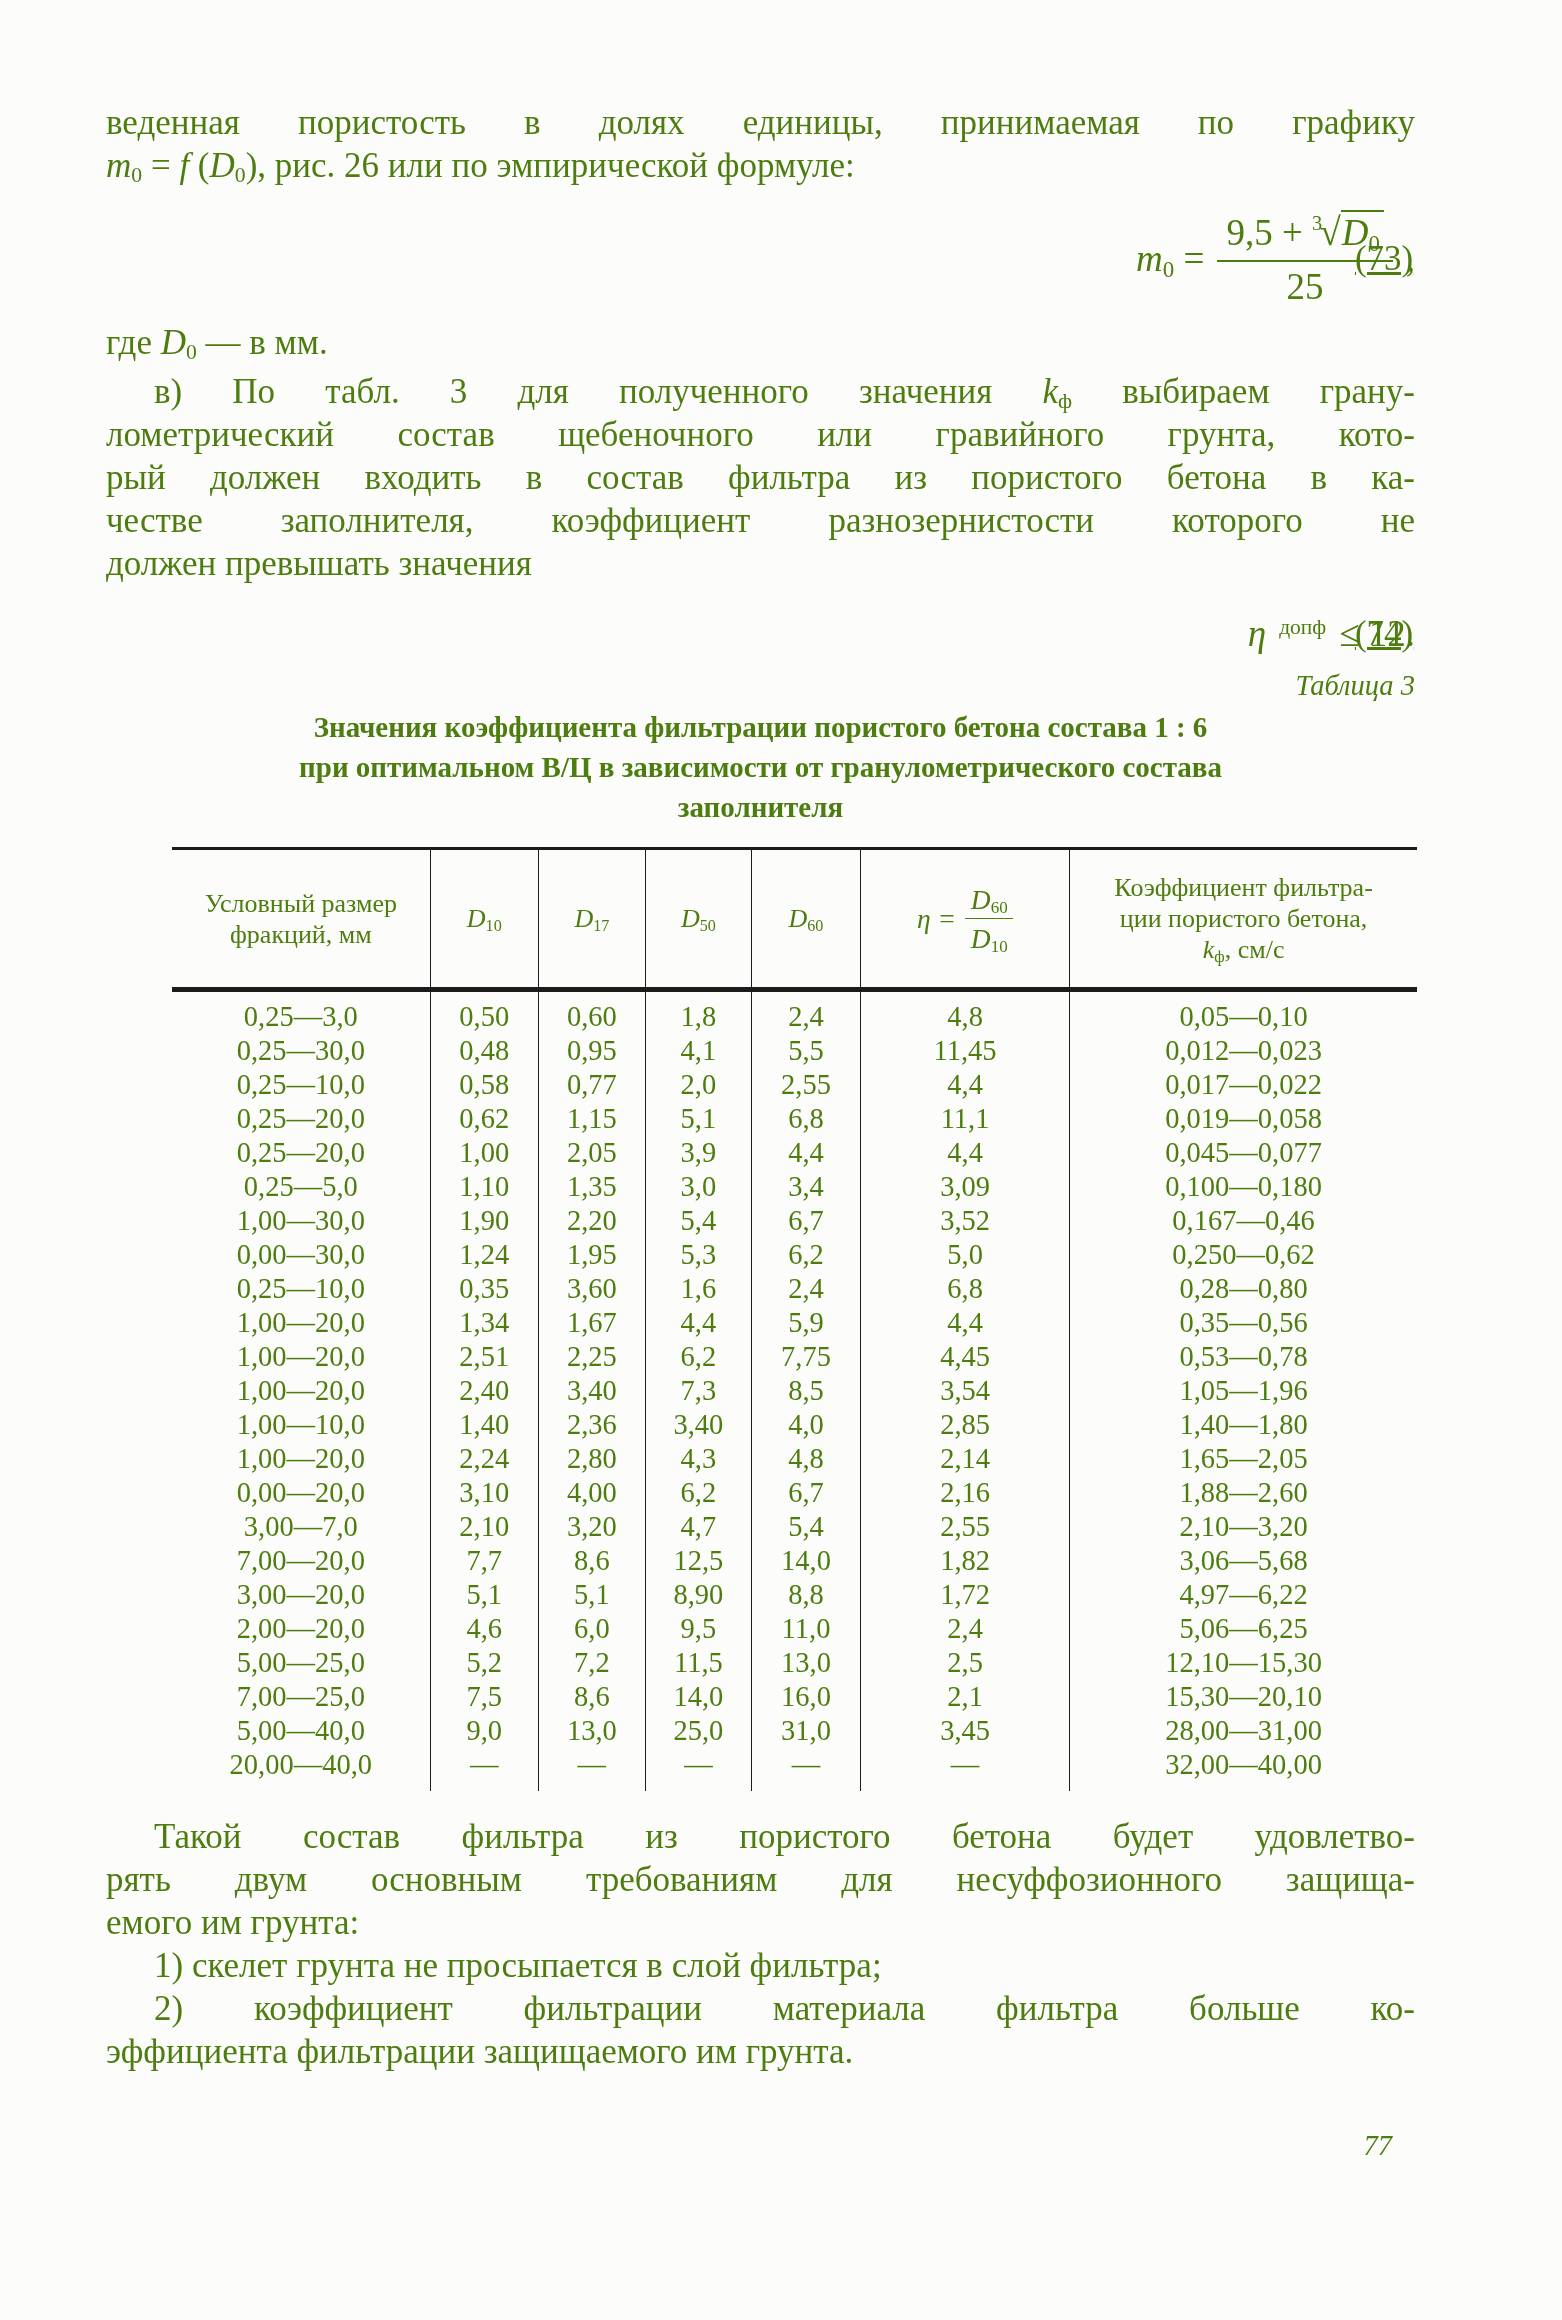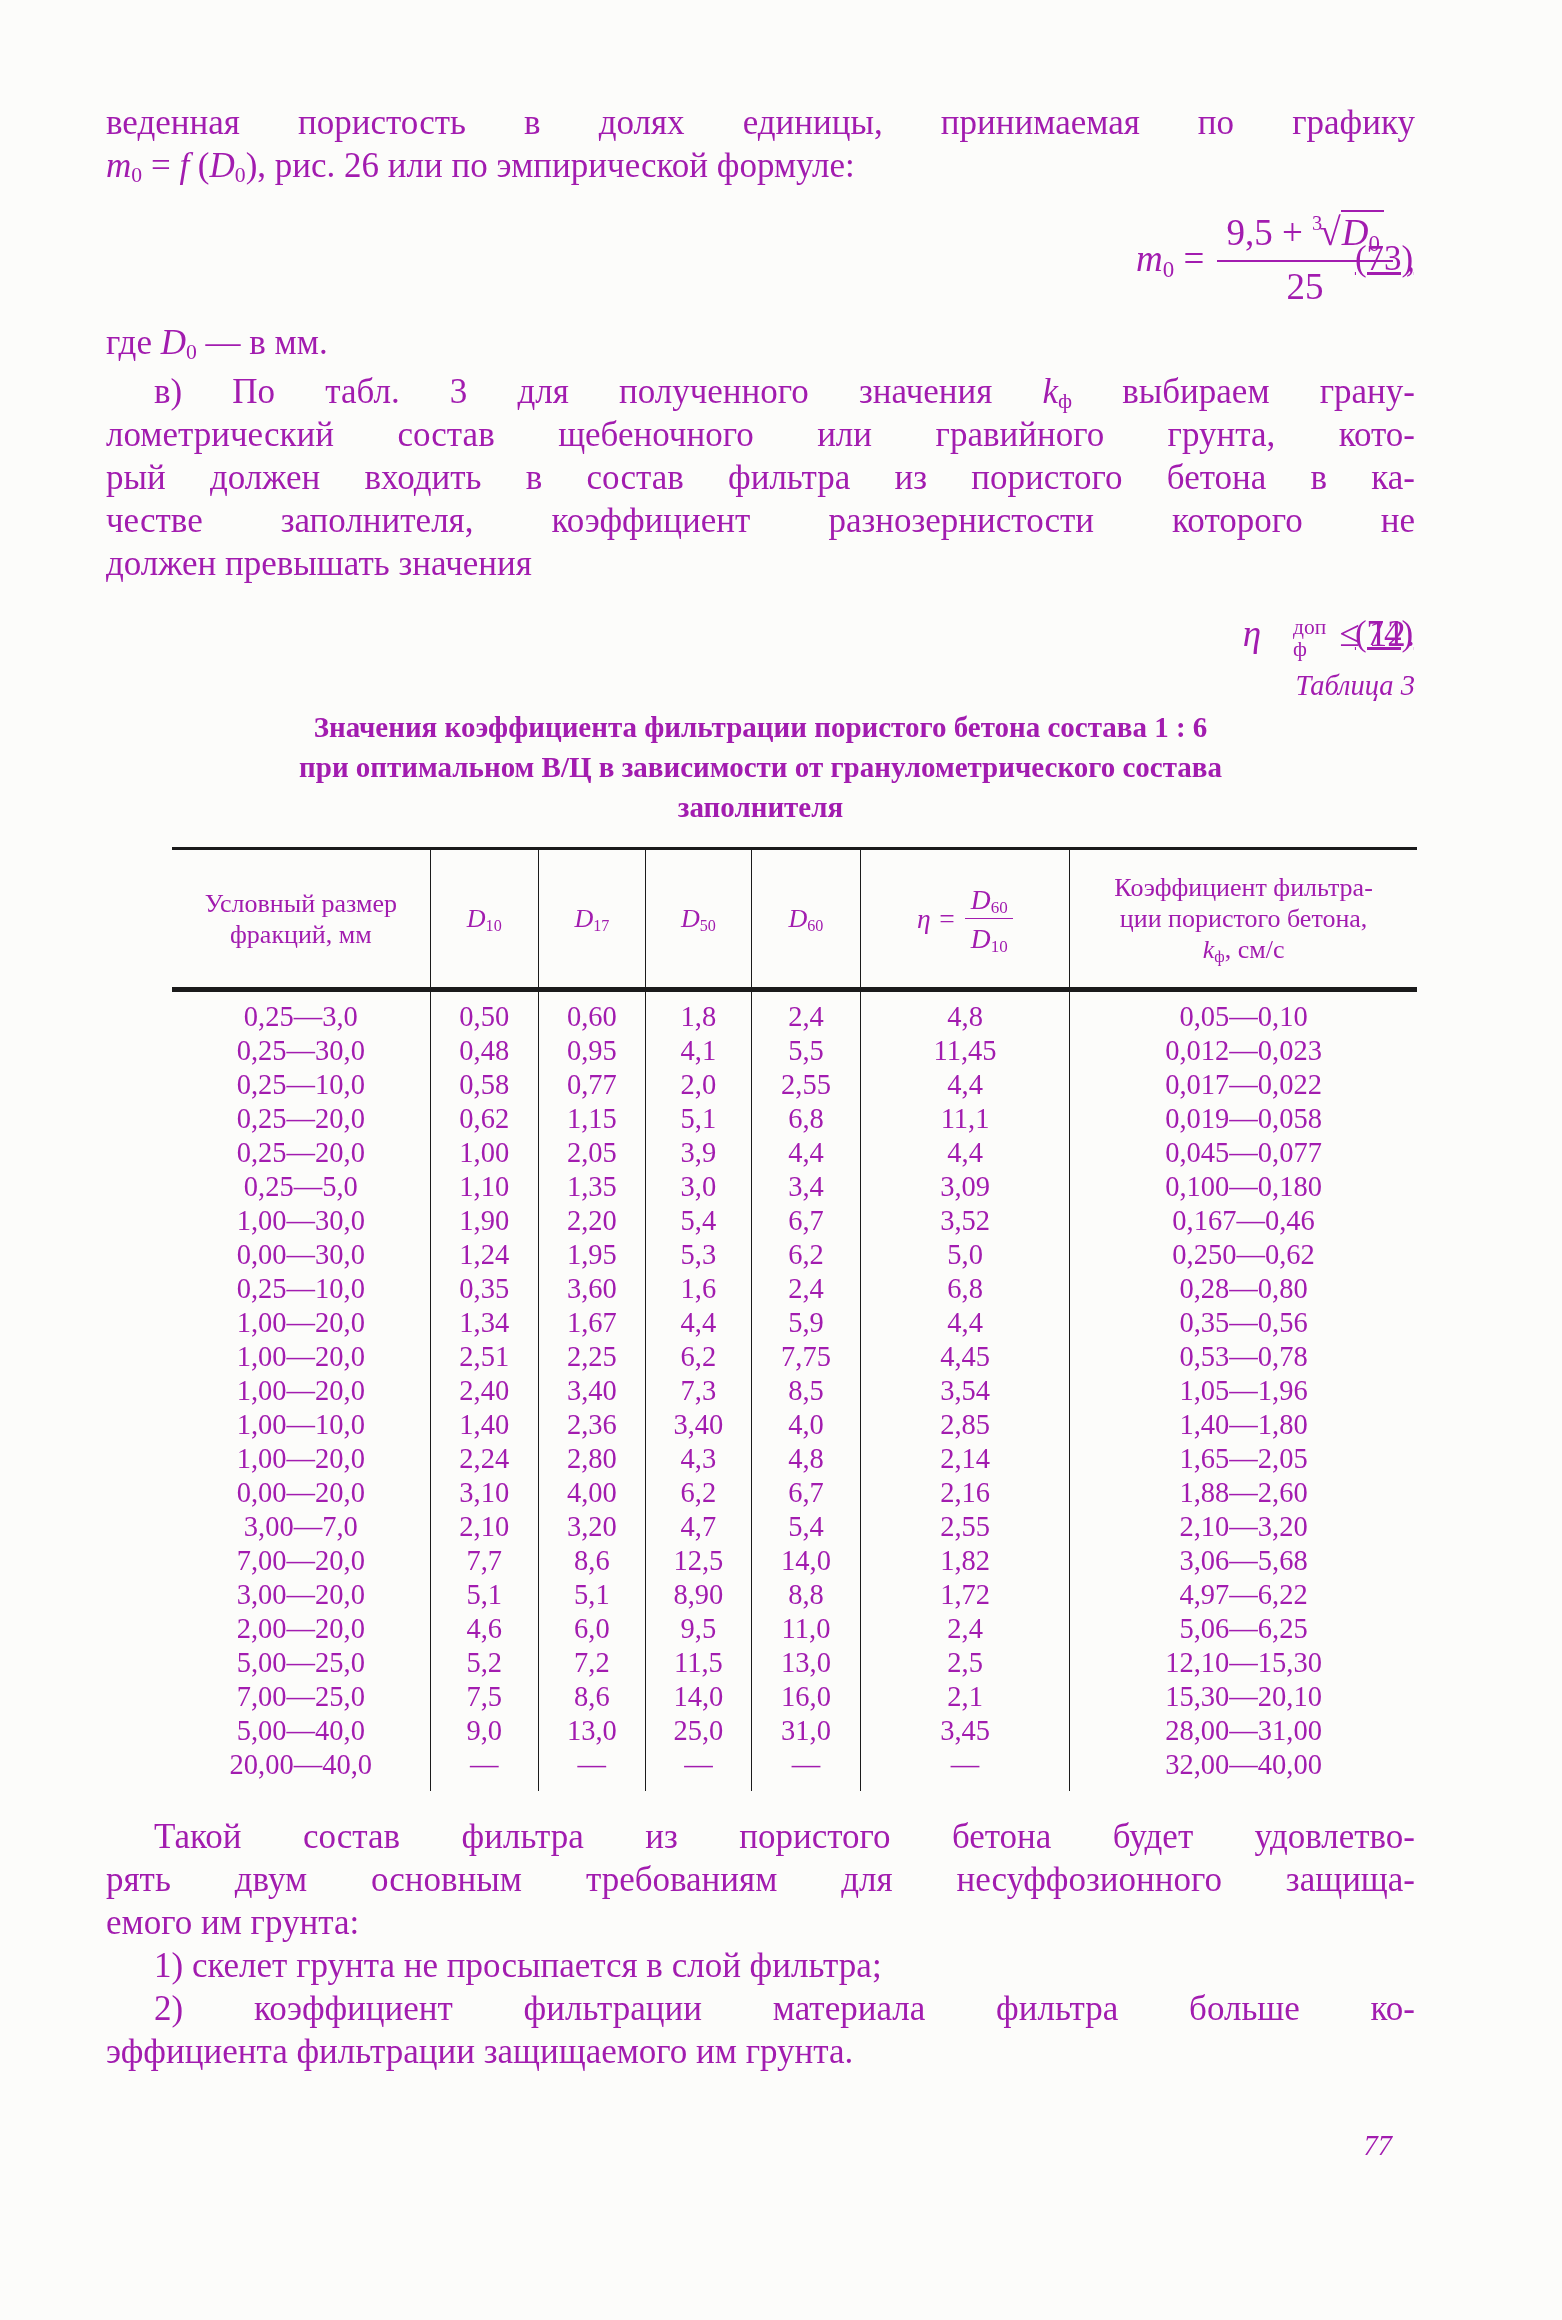--- a/index.html
+++ b/index.html
@@ -1,18 +1,18 @@
 <!DOCTYPE html>
 <html style="font-size:14.7px"><head>
 <meta charset="utf-8">
 <style>
   html,body { margin:0; padding:0; background:#e8e8e8; }
   .page {
     position:relative; width:1562px; height:2321px;
-    background:#fcfcfa; color:#a21caf;
+    background:#fcfcfa; color:#4d7c0f;
     font-family:"Liberation Serif","DejaVu Serif",serif;
     overflow:hidden;
   }
   .content { position:absolute; left:106px; top:101px; width:1309px; }
 
   
   .p { font-size:35px; line-height:43px; }
   .p .line { text-align:justify; text-align-last:justify; }
   .p .line.final { text-align-last:left; }
   .indent-first .line:first-child { text-indent:48px; }
@@ -28,23 +28,23 @@
   .frac .fnum { border-bottom:2.8px solid currentColor; padding:0 9.2px 5.5px; white-space:nowrap; }
   .frac .fden { padding-top:3.7px; }
   .frac.small { font-size:27.5px; }
   .frac.small .fnum { border-bottom:1.8px solid currentColor; padding:0 5.5px 2.8px; }
 
   .rad { white-space:nowrap; }
   .rad .idx { font-size:0.55em; vertical-align:0.75em; margin-right:-2.8px; }
   .rad .sym { font-size:1.05em; }
   .rad .rcand { border-top:2.8px solid currentColor; padding:0 3.7px 0 0.9px; }
 
-  .supsub { display:inline-flex; flex-direction:column; justify-content:space-between;
+  .supsub { display:inline-flex; flex-direction:row; justify-content:space-between;
             height:1.55em; vertical-align:-0.55em; font-size:0.58em; line-height:1;
-            margin-left:19px; }
+            margin-left:0; }
   .eta { font-style:italic; }
 
   .where { font-size:35px; line-height:43px; margin:9.2px 0 5.5px; }
 
   
   .table-label { text-align:right; font-style:italic; font-size:28.5px; margin-top:14.7px; }
   .table-title { text-align:center; font-weight:bold; font-size:29px; line-height:40px; margin-top:5.5px; }
 
   
   table.doc-table { border-collapse:collapse; table-layout:fixed; width:1245px;

